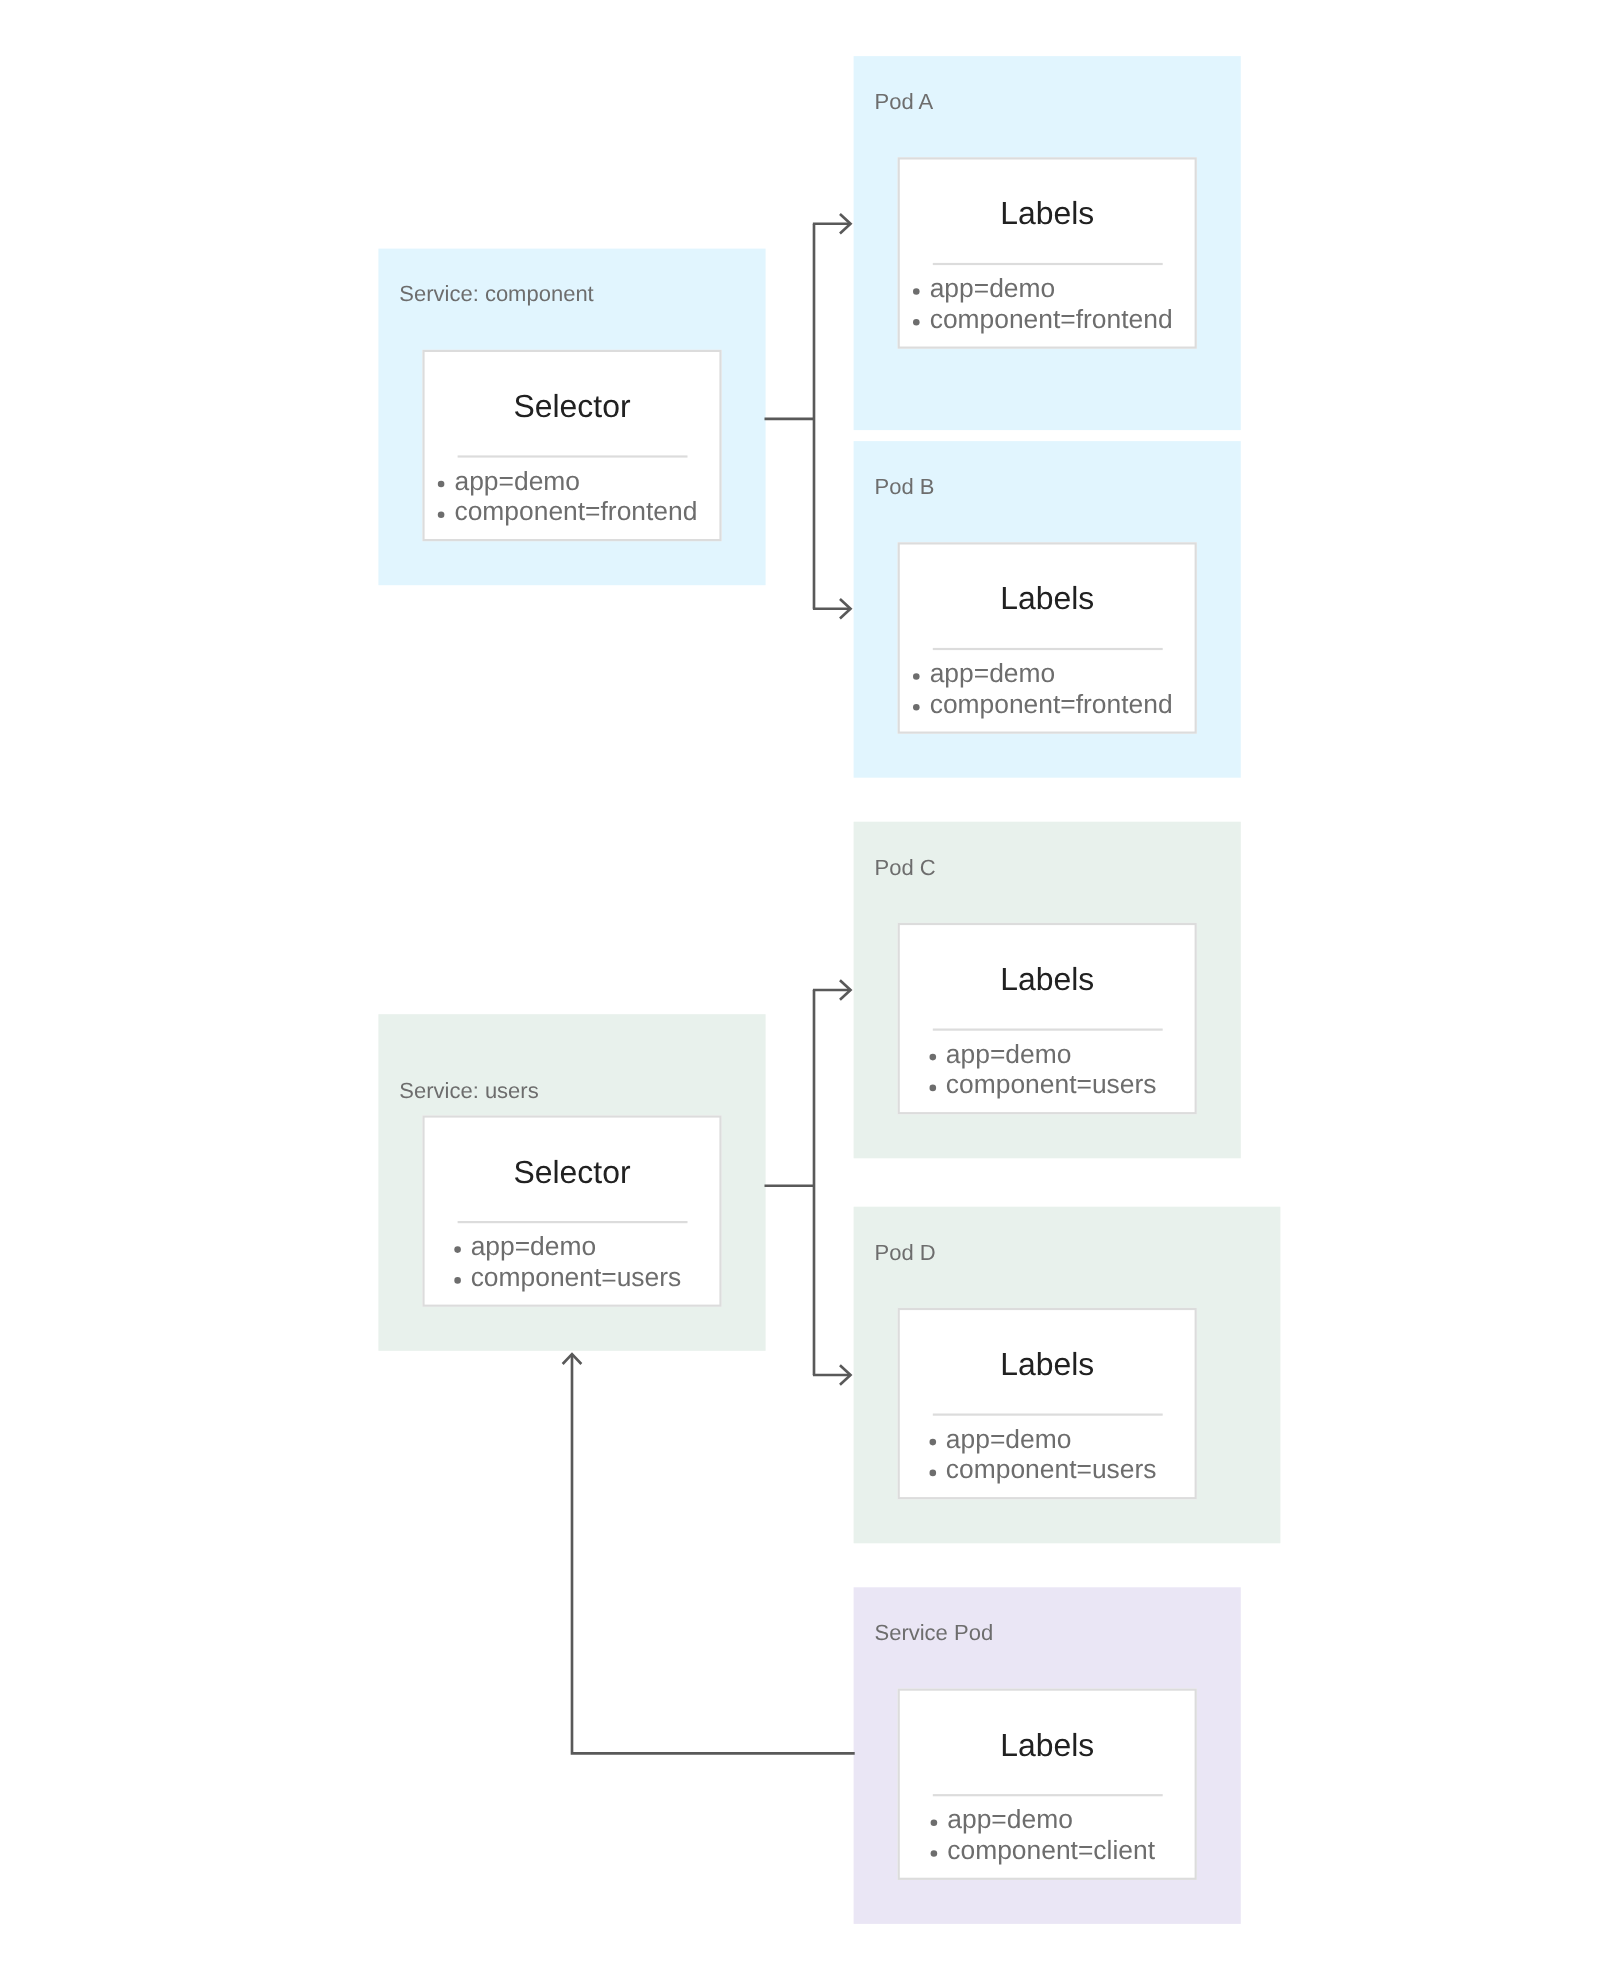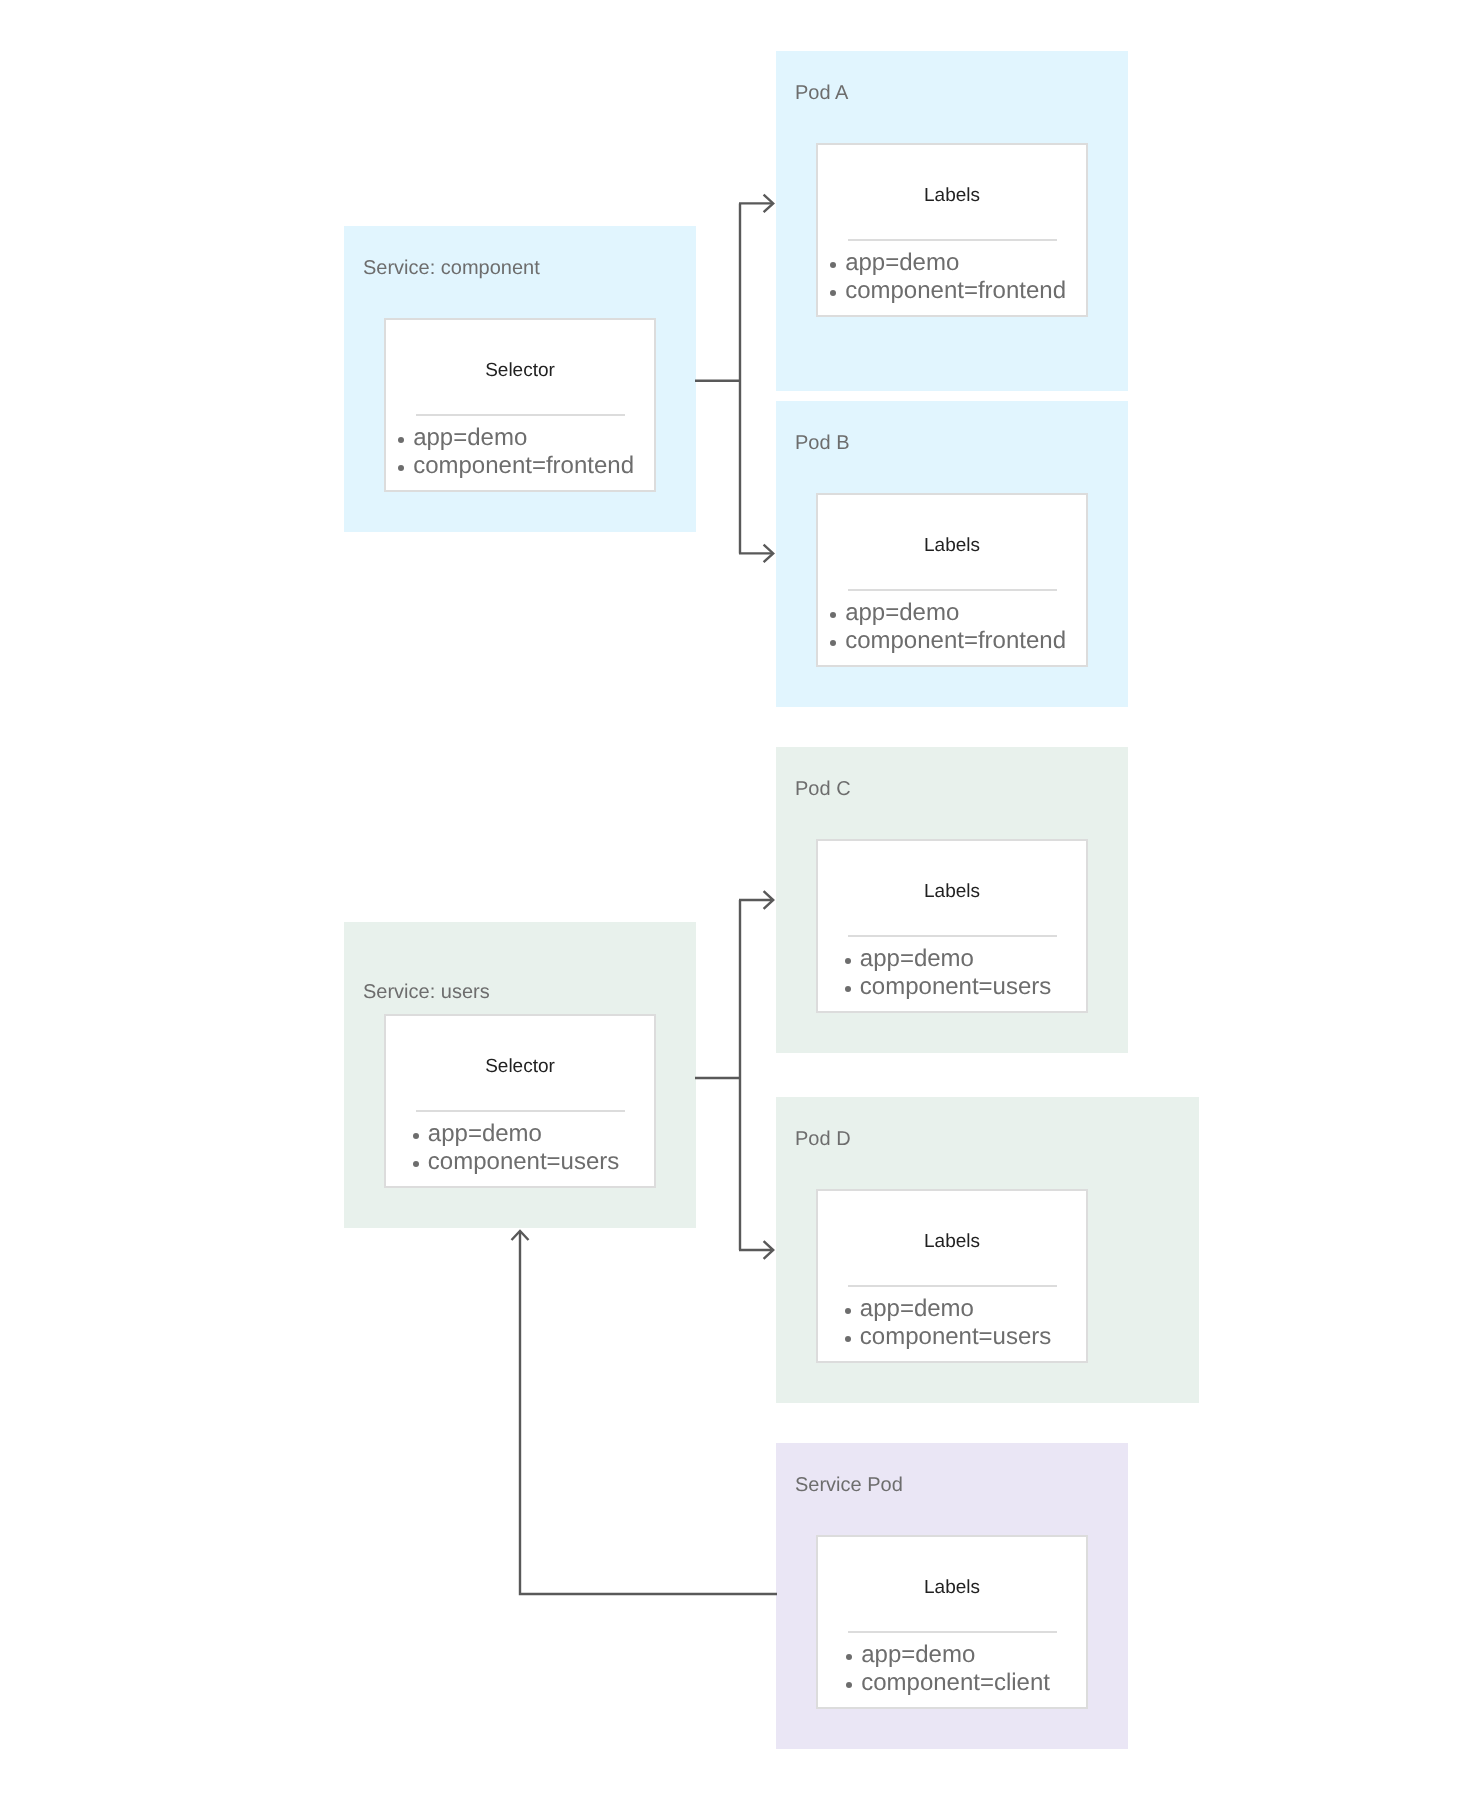--- a/index.html
+++ b/index.html
@@ -7,21 +7,21 @@
        font-family:"Liberation Sans",sans-serif;
        -webkit-font-smoothing:antialiased;text-rendering:geometricPrecision;}
   #canvas{position:absolute;left:0;top:0;width:1472px;height:1800px;opacity:0.999;}
 
   .group{position:absolute;box-sizing:border-box;}
   .group-title{position:absolute;font-size:20px;color:#6d6d6d;
                line-height:20px;white-space:nowrap;}
   .card{position:absolute;box-sizing:border-box;background:#ffffff;
         border:2px solid #dcdcdc;}
   .card-title{position:absolute;left:0;width:100%;text-align:center;
-              font-size:19px;color:#212121;line-height:23.5px;white-space:nowrap;}
+              font-size:29px;color:#212121;line-height:23.5px;white-space:nowrap;}
   .card-rule{position:absolute;background:#dcdcdc;}
   .list-wrap{position:absolute;left:0;width:100%;text-align:center;}
   .card-list{display:inline-block;margin:0;padding:0;list-style:none;
              text-align:left;transform:translateX(-4px);}
   .card-list li{position:relative;font-size:24px;color:#6d6d6d;
                 line-height:28px;white-space:nowrap;padding-left:15.2px;}
   .card-list li .dot{position:absolute;left:0;top:13px;width:6px;height:6px;
                      border-radius:50%;background:#6d6d6d;}
   svg#wires{position:absolute;left:0;top:0;width:1472px;height:1800px;}
 </style>
@@ -83,21 +83,21 @@
     <div class="card" style="left:40px;top:92px;width:272px;height:174px;">
       <div class="card-title" style="top:39px;">Labels</div>
       <div class="card-rule" style="left:30px;top:94px;width:209px;height:2px;"></div>
       <div class="list-wrap" style="top:104px;"><ul class="card-list">
         <li><span class="dot"></span><span>app=demo</span></li>
         <li><span class="dot"></span><span>component=users</span></li>
       </ul></div>
     </div>
   </div>
 
-  <div class="group" style="left:776px;top:1097px;width:423px;height:306px;background:#e8f1ec;padding-left:20px;">
+  <div class="group" style="left:776px;top:1097px;width:388px;height:306px;background:#e8f1ec;padding-left:20px;">
     <div class="group-title" style="left:19px;top:32px;">Pod D</div>
     <div class="card" style="left:40px;top:92px;width:272px;height:174px;">
       <div class="card-title" style="top:39px;">Labels</div>
       <div class="card-rule" style="left:30px;top:94px;width:209px;height:2px;"></div>
       <div class="list-wrap" style="top:104px;"><ul class="card-list">
         <li><span class="dot"></span><span>app=demo</span></li>
         <li><span class="dot"></span><span>component=users</span></li>
       </ul></div>
     </div>
   </div>

